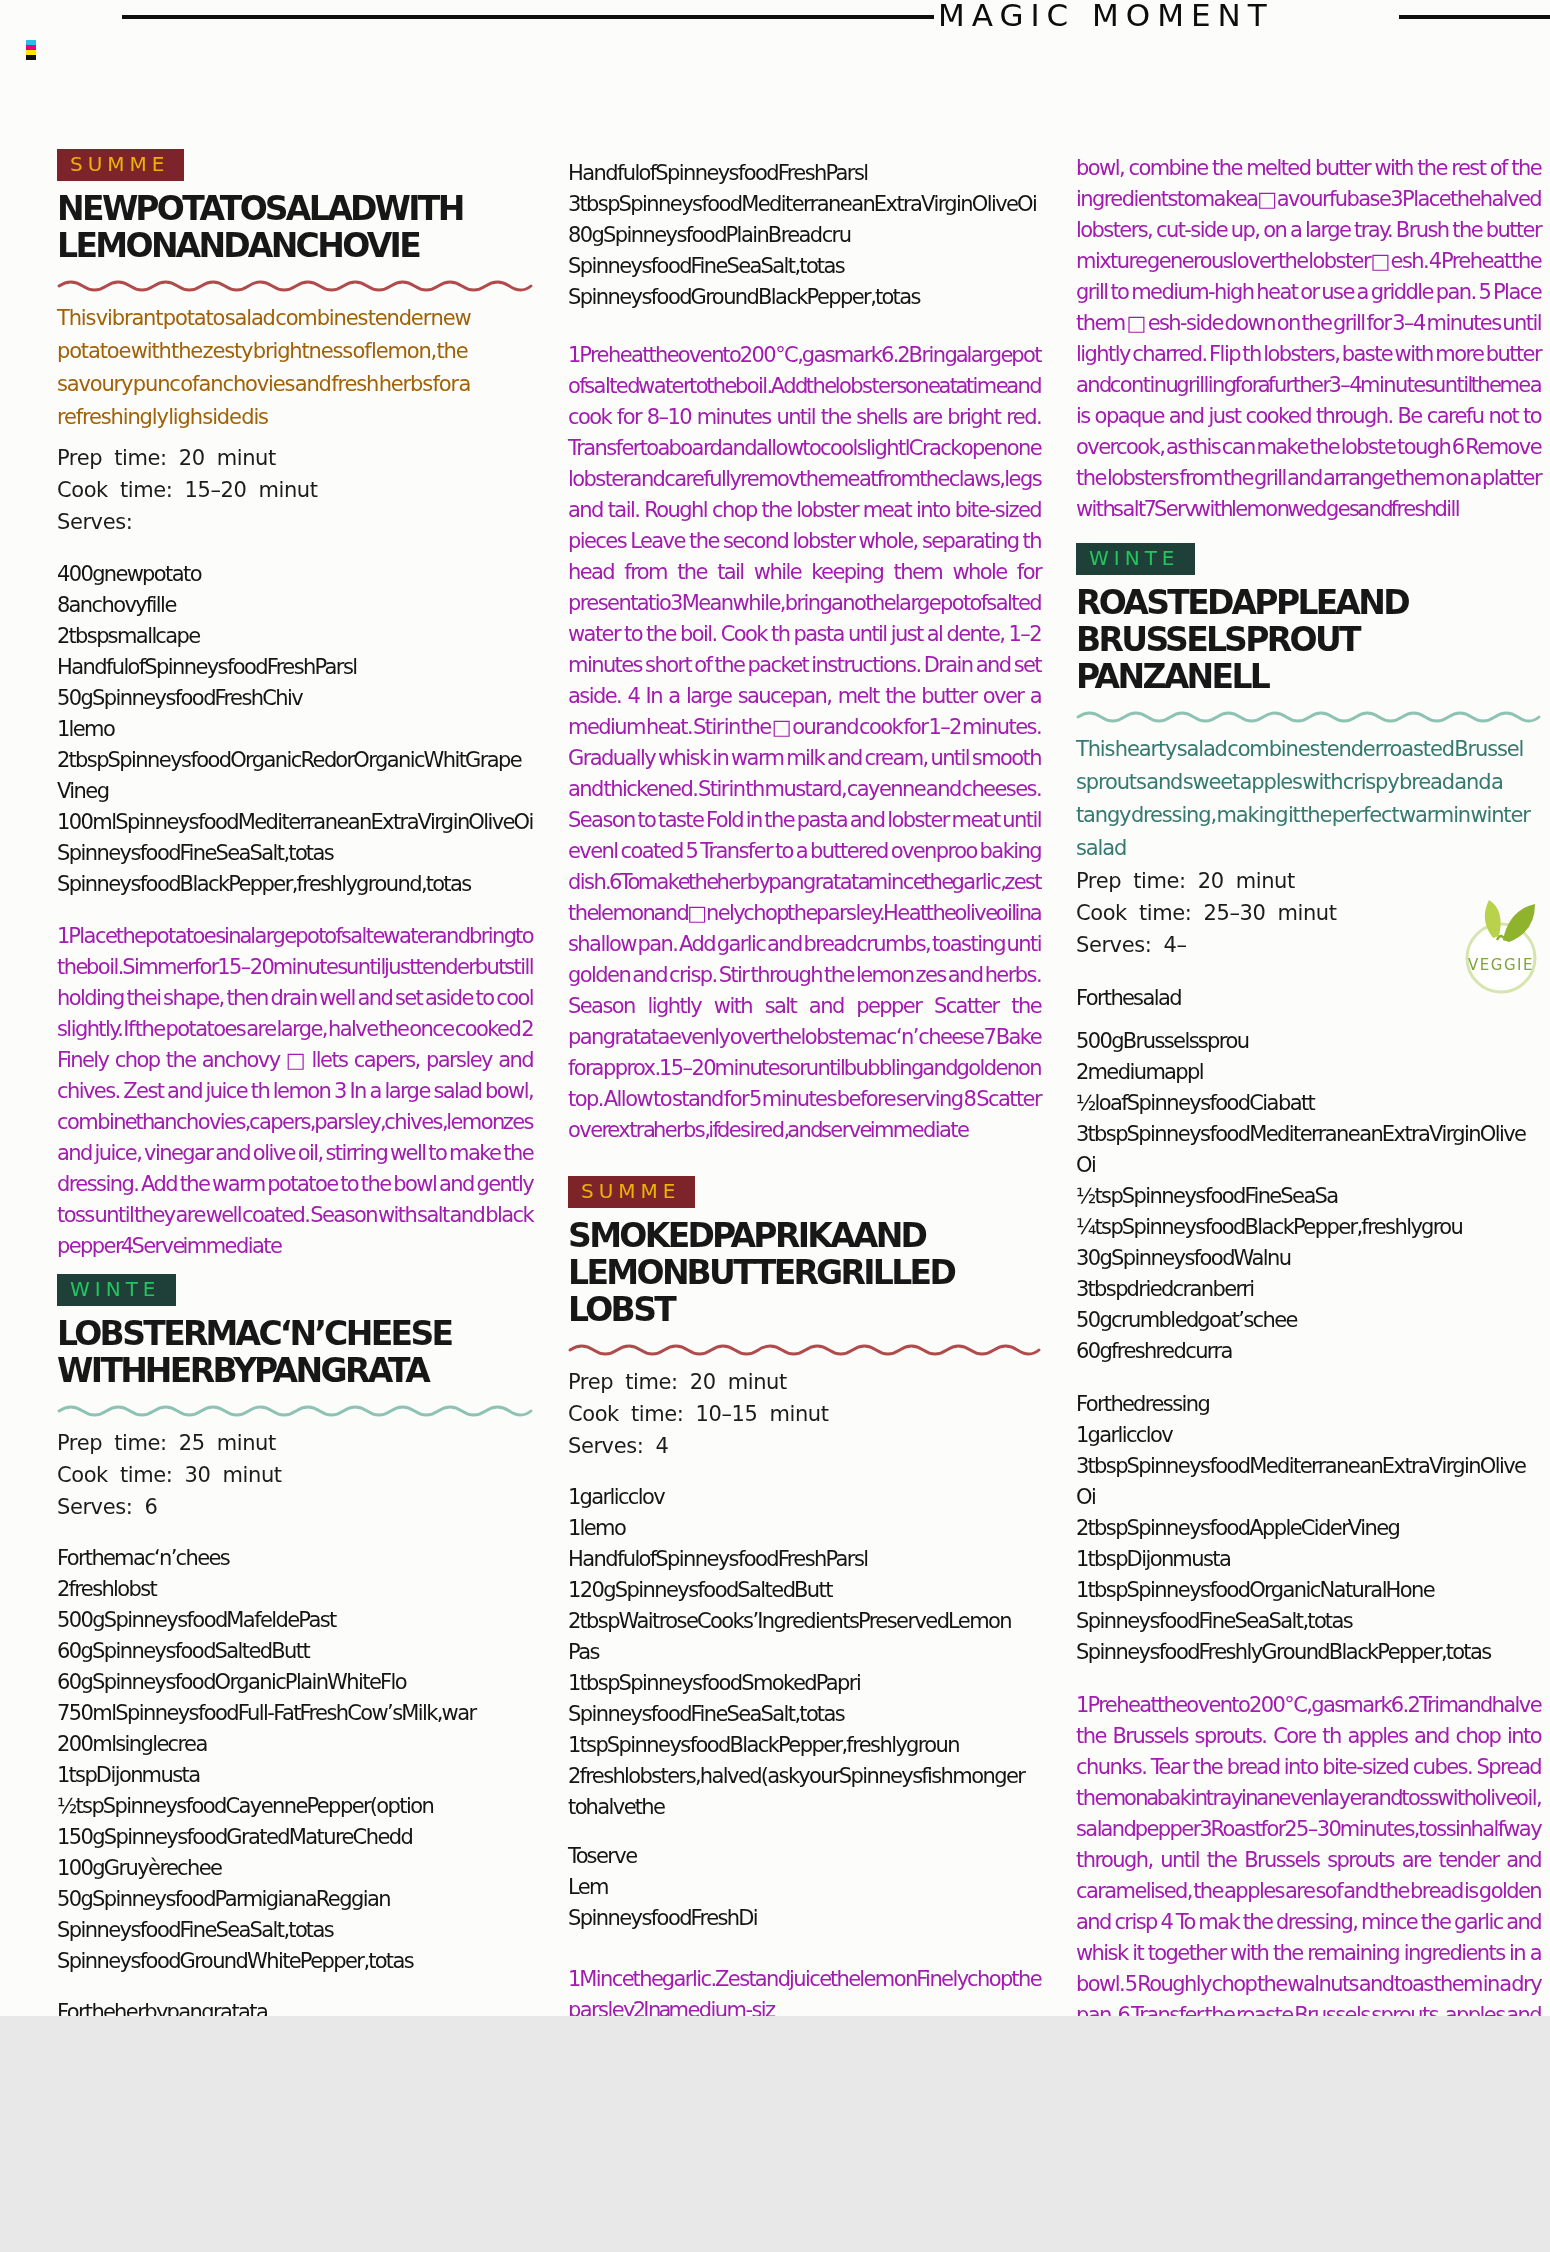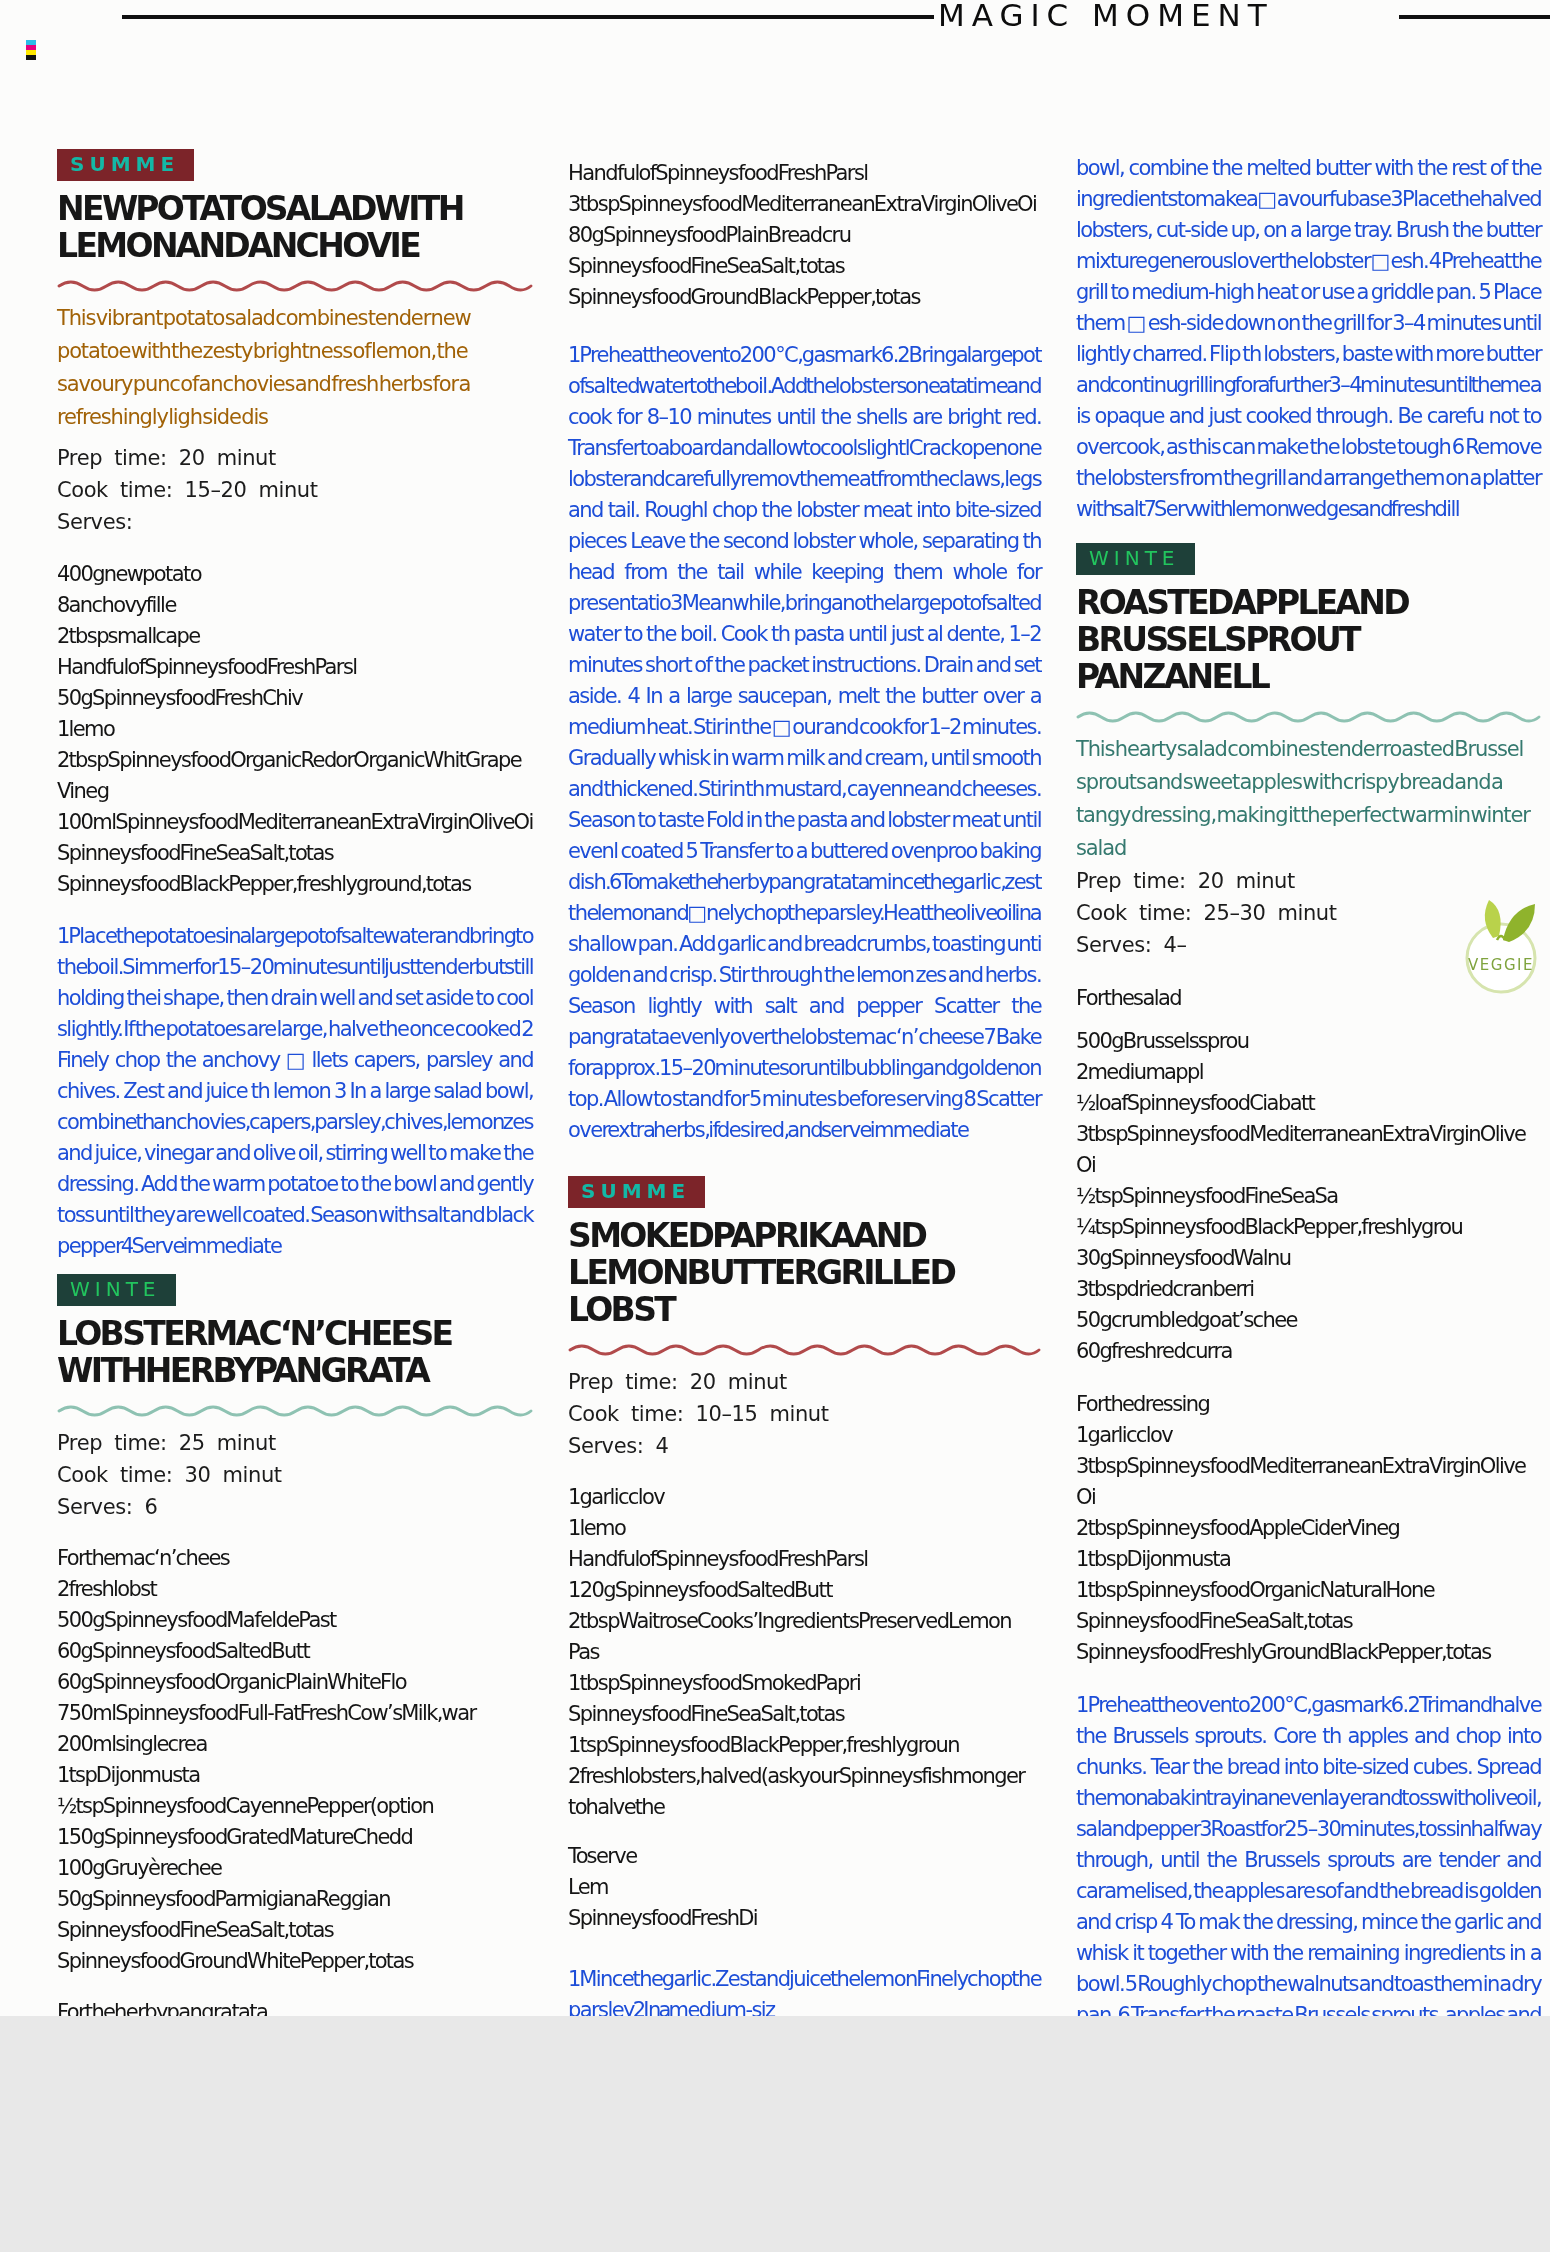--- a/index.html
+++ b/index.html
@@ -31,21 +31,21 @@
   .col1{left:57px;width:476px;top:149px;}
   .col2{left:568px;width:473px;top:158px;}
   .col3{left:1076px;width:465px;top:153px;}
   
   .badge{
     display:inline-block;
     font-size:20px;letter-spacing:5px;
     padding:3px 15px 5px 13px;
     font-weight:400;
   }
-  .badge-summer{background:#7c2429;color:#14b8a6;font-weight:bold;}
+  .badge-summer{background:#7c2429;color:#eab308;}
   .badge-winter{background:#1e4039;color:#22c55e;}
   h2.title{
     font-size:33px;line-height:37px;font-weight:700;color:#171717;
     letter-spacing:-0.08em;word-spacing:-0.28em;
     margin:9px 0 0 0;
   }
   .wave{display:block;height:14px;margin:14px 0 0 0;}
   .wave-red{color:#b14a4b;}
   .wave-teal{color:#8ec2b2;}
   .intro{
@@ -61,21 +61,21 @@
   }
   .ing{margin:21px 0 0 0;}
   .ing .ing-line,.sub-label{
     font-size:21px;line-height:31px;
     letter-spacing:-0.075em;word-spacing:-0.26em;color:#151515;
   }
   .sub-label{display:block;}
   .method{
     font-size:21px;line-height:31px;margin:21px 0 0 0;
     letter-spacing:-0.075em;word-spacing:-0.3em;
-    text-align:justify;color:#1d4ed8;
+    text-align:justify;color:#a21caf;
   }
   
   .veggie{position:absolute;top:741px;right:-2px;width:84px;height:104px;}
   
   .page-num{position:absolute;left:10px;top:2196px;font-size:33px;color:#161616;}
 </style>
 </head>
 <body>
 
 <div class="page">

